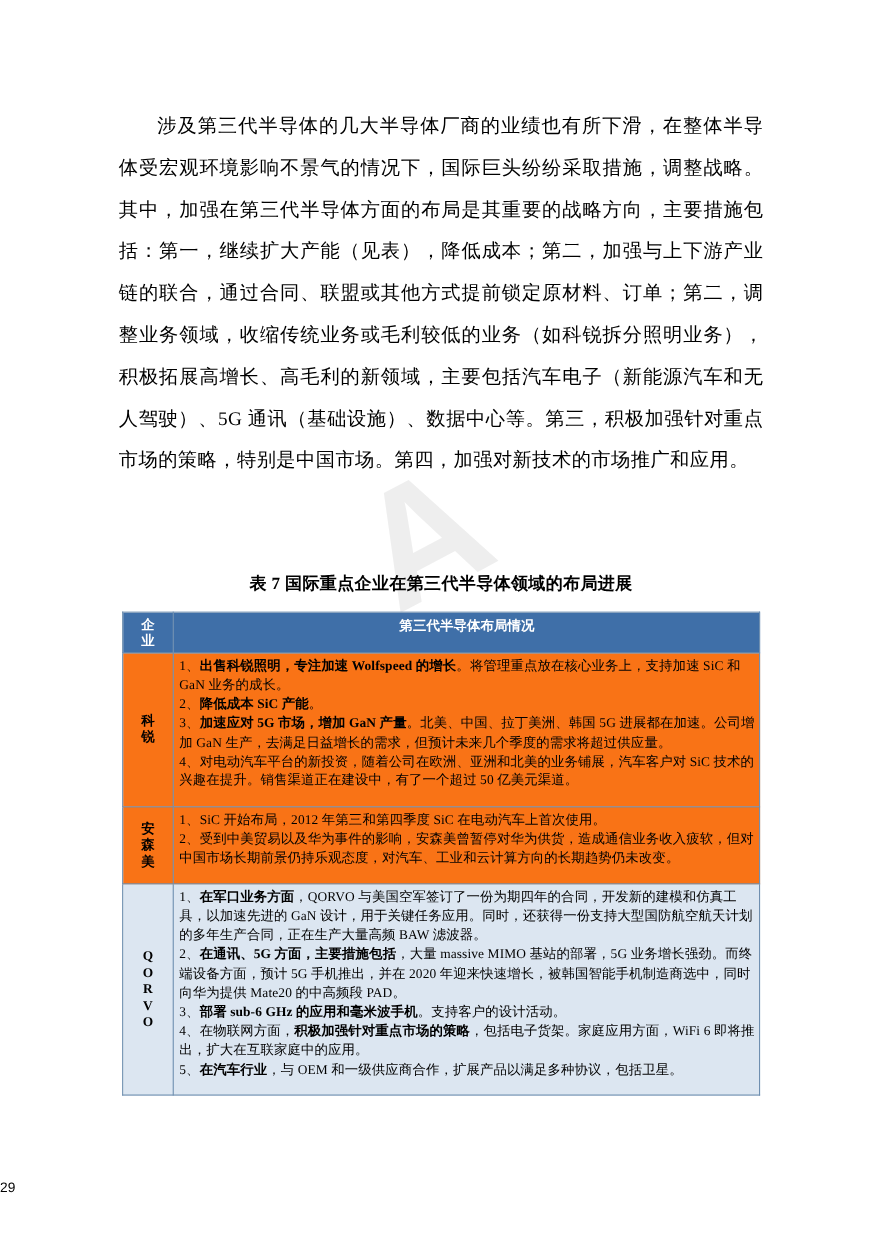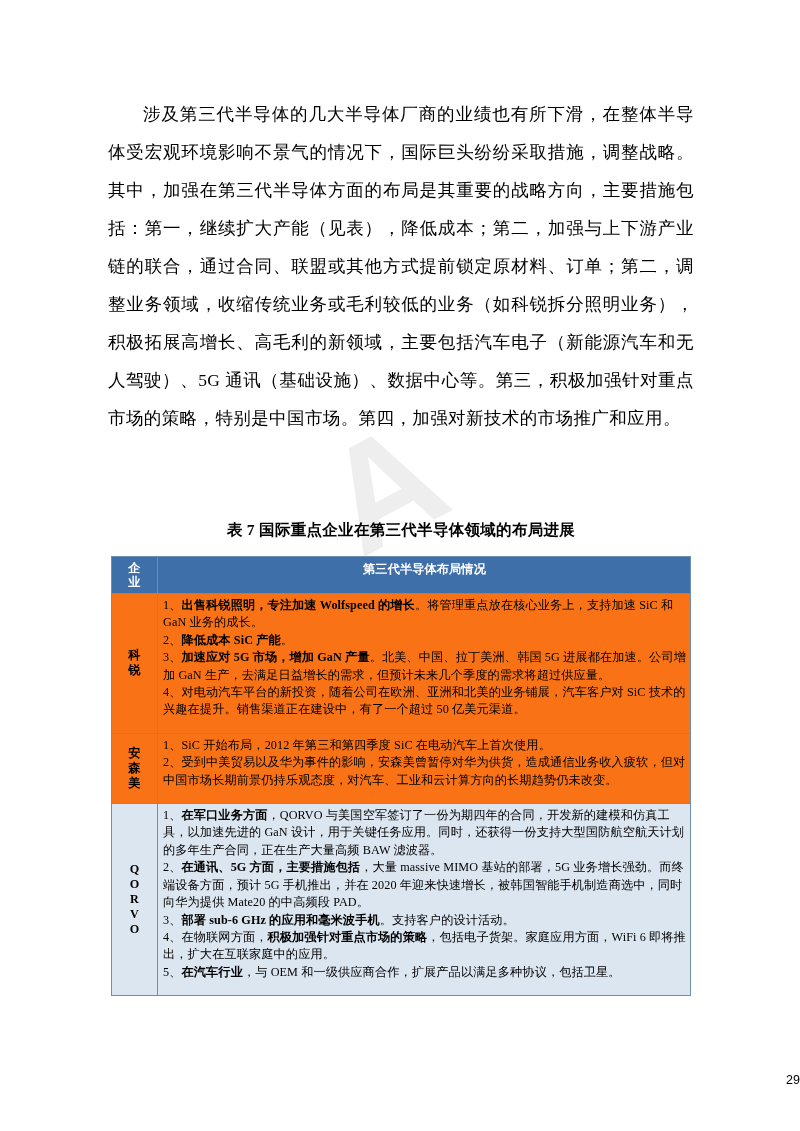--- a/index.html
+++ b/index.html
@@ -103,21 +103,21 @@
   .row-white { background: #f97316; }
   .row-tint { background: #dce6f1; }
   .cell-content div { margin: 0; }
   .cell-content .li { text-indent: 0; }
   b { font-weight: bold; }
   .pagenum {
     position: absolute;
     left: 0;
     top: 1073px;
     width: 800px;
-    text-align: right;
+    text-align: left;
     font-size: 12.5px;
     font-family: "Liberation Sans", sans-serif;
   }
 </style>
 </head>
 <body>
 
 <div class="page">
 
   <div class="watermark">A</div>

